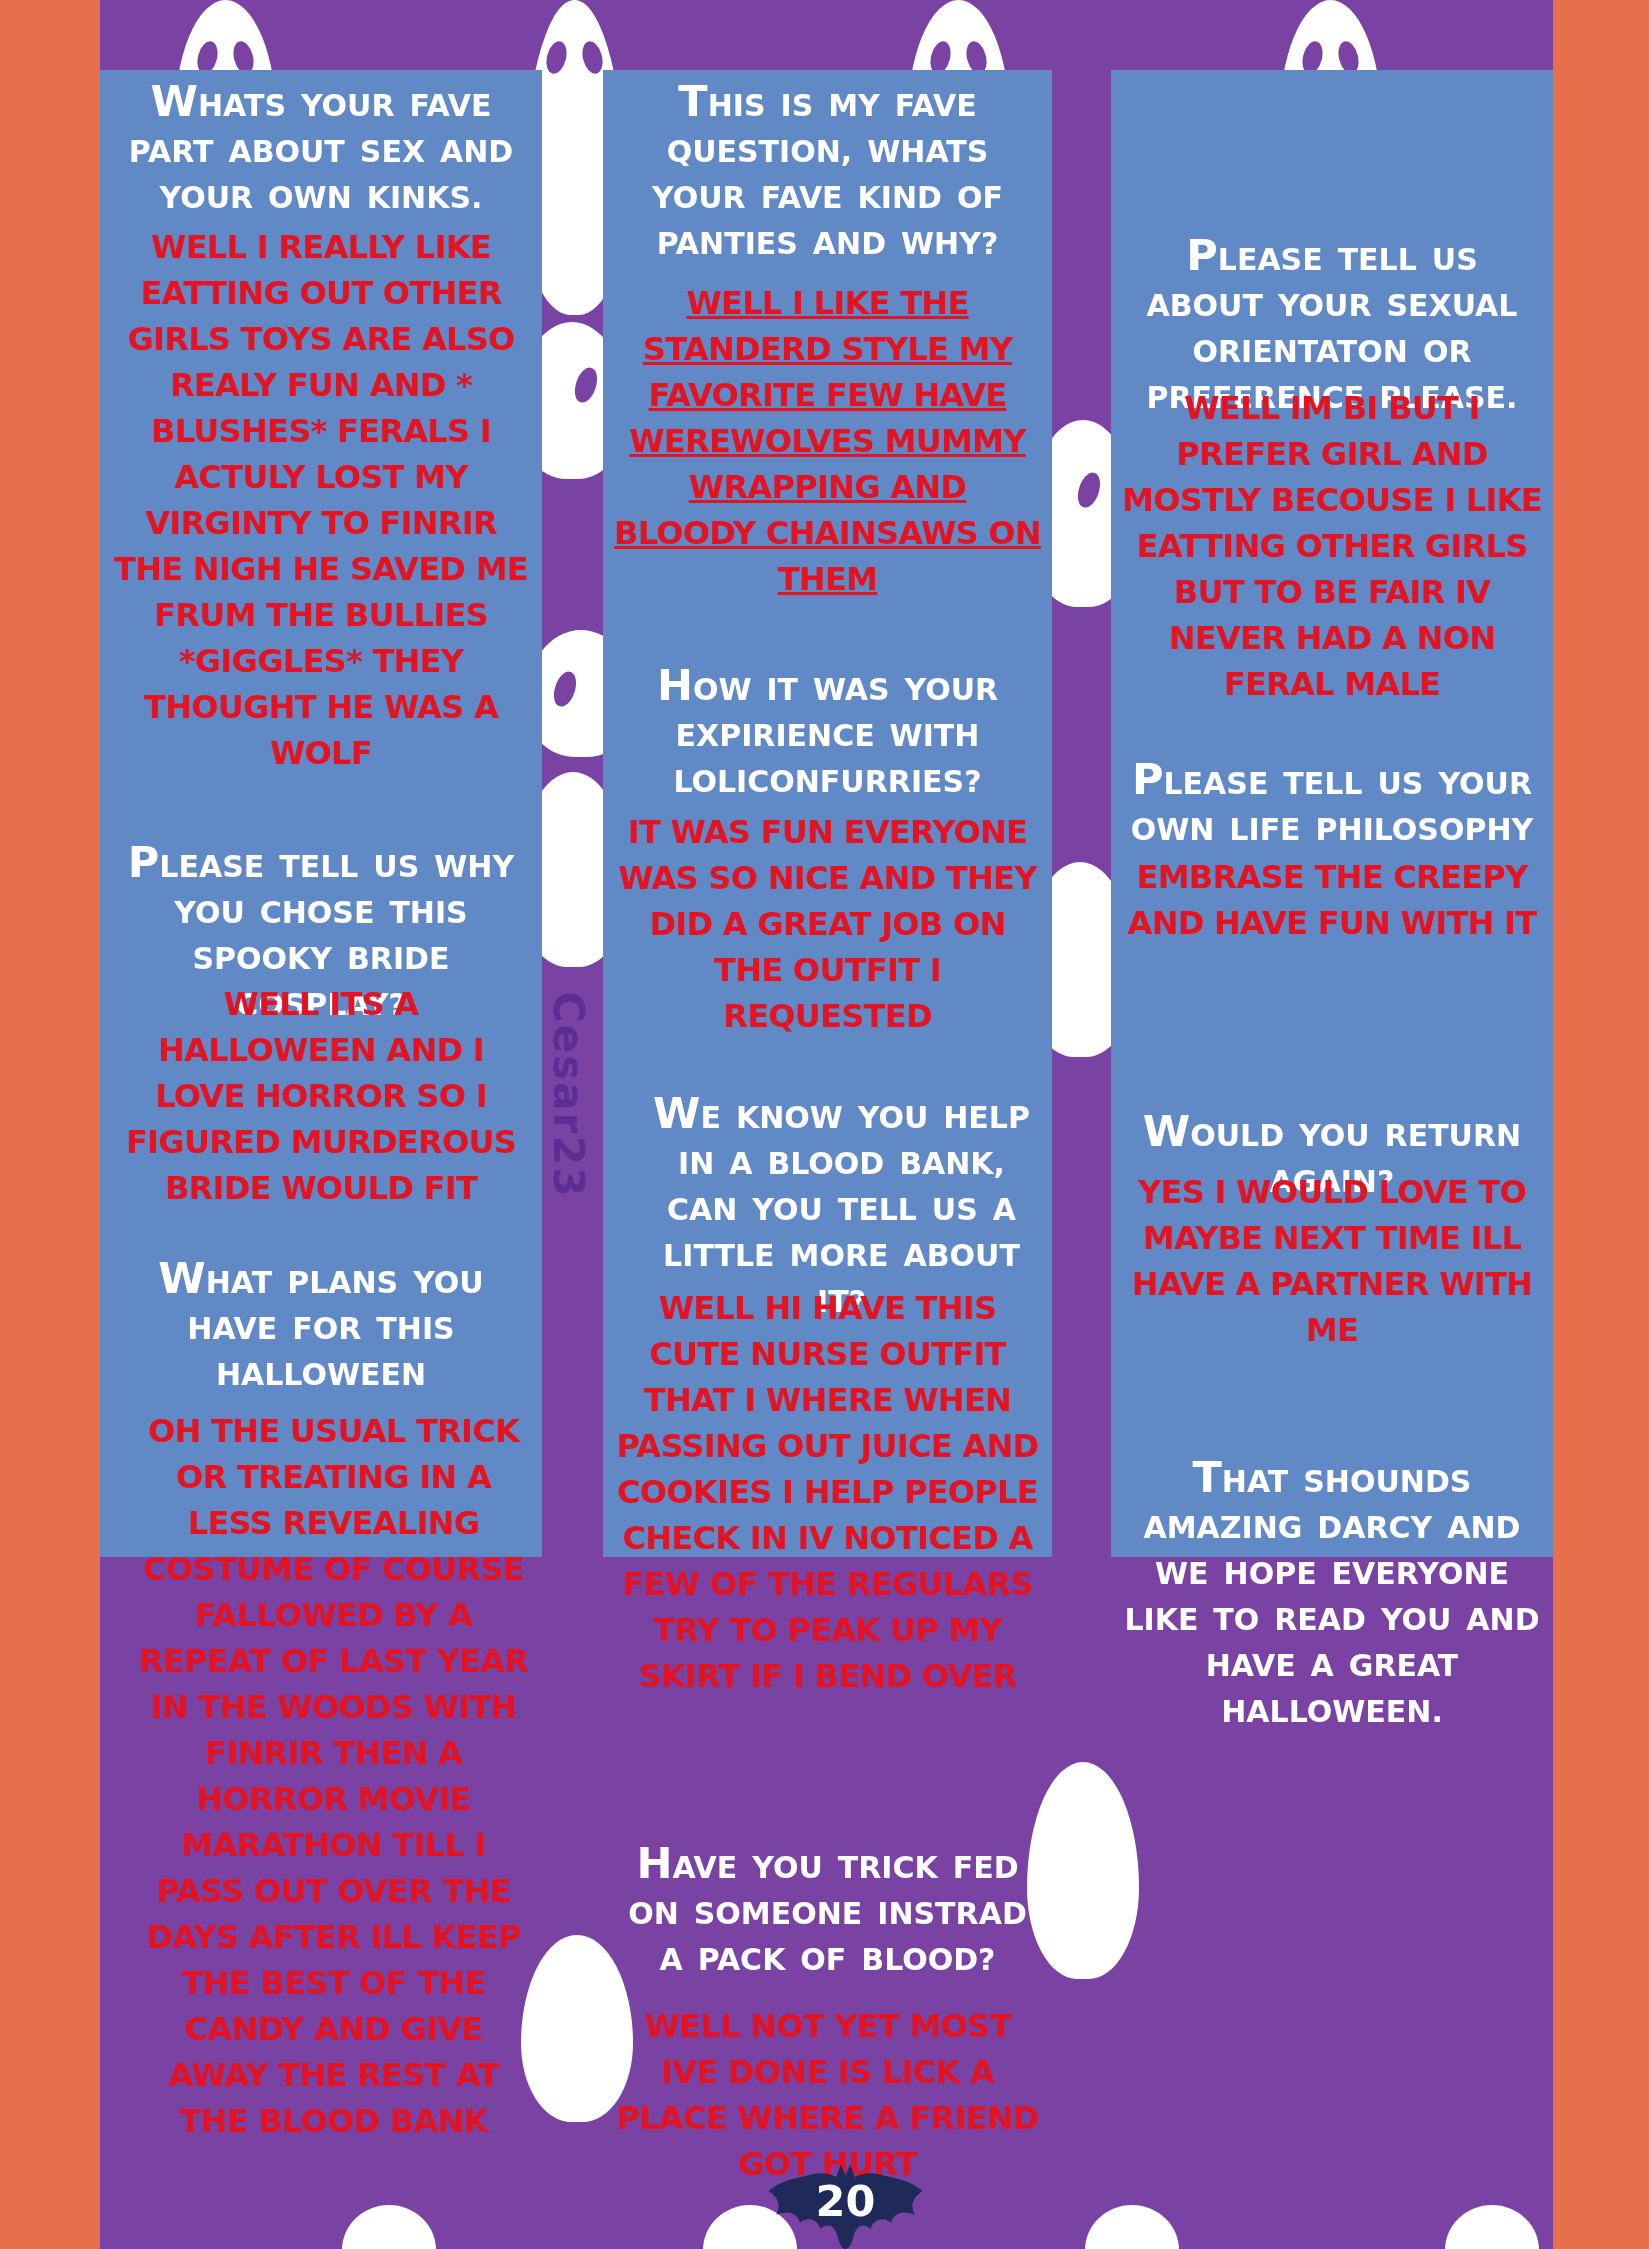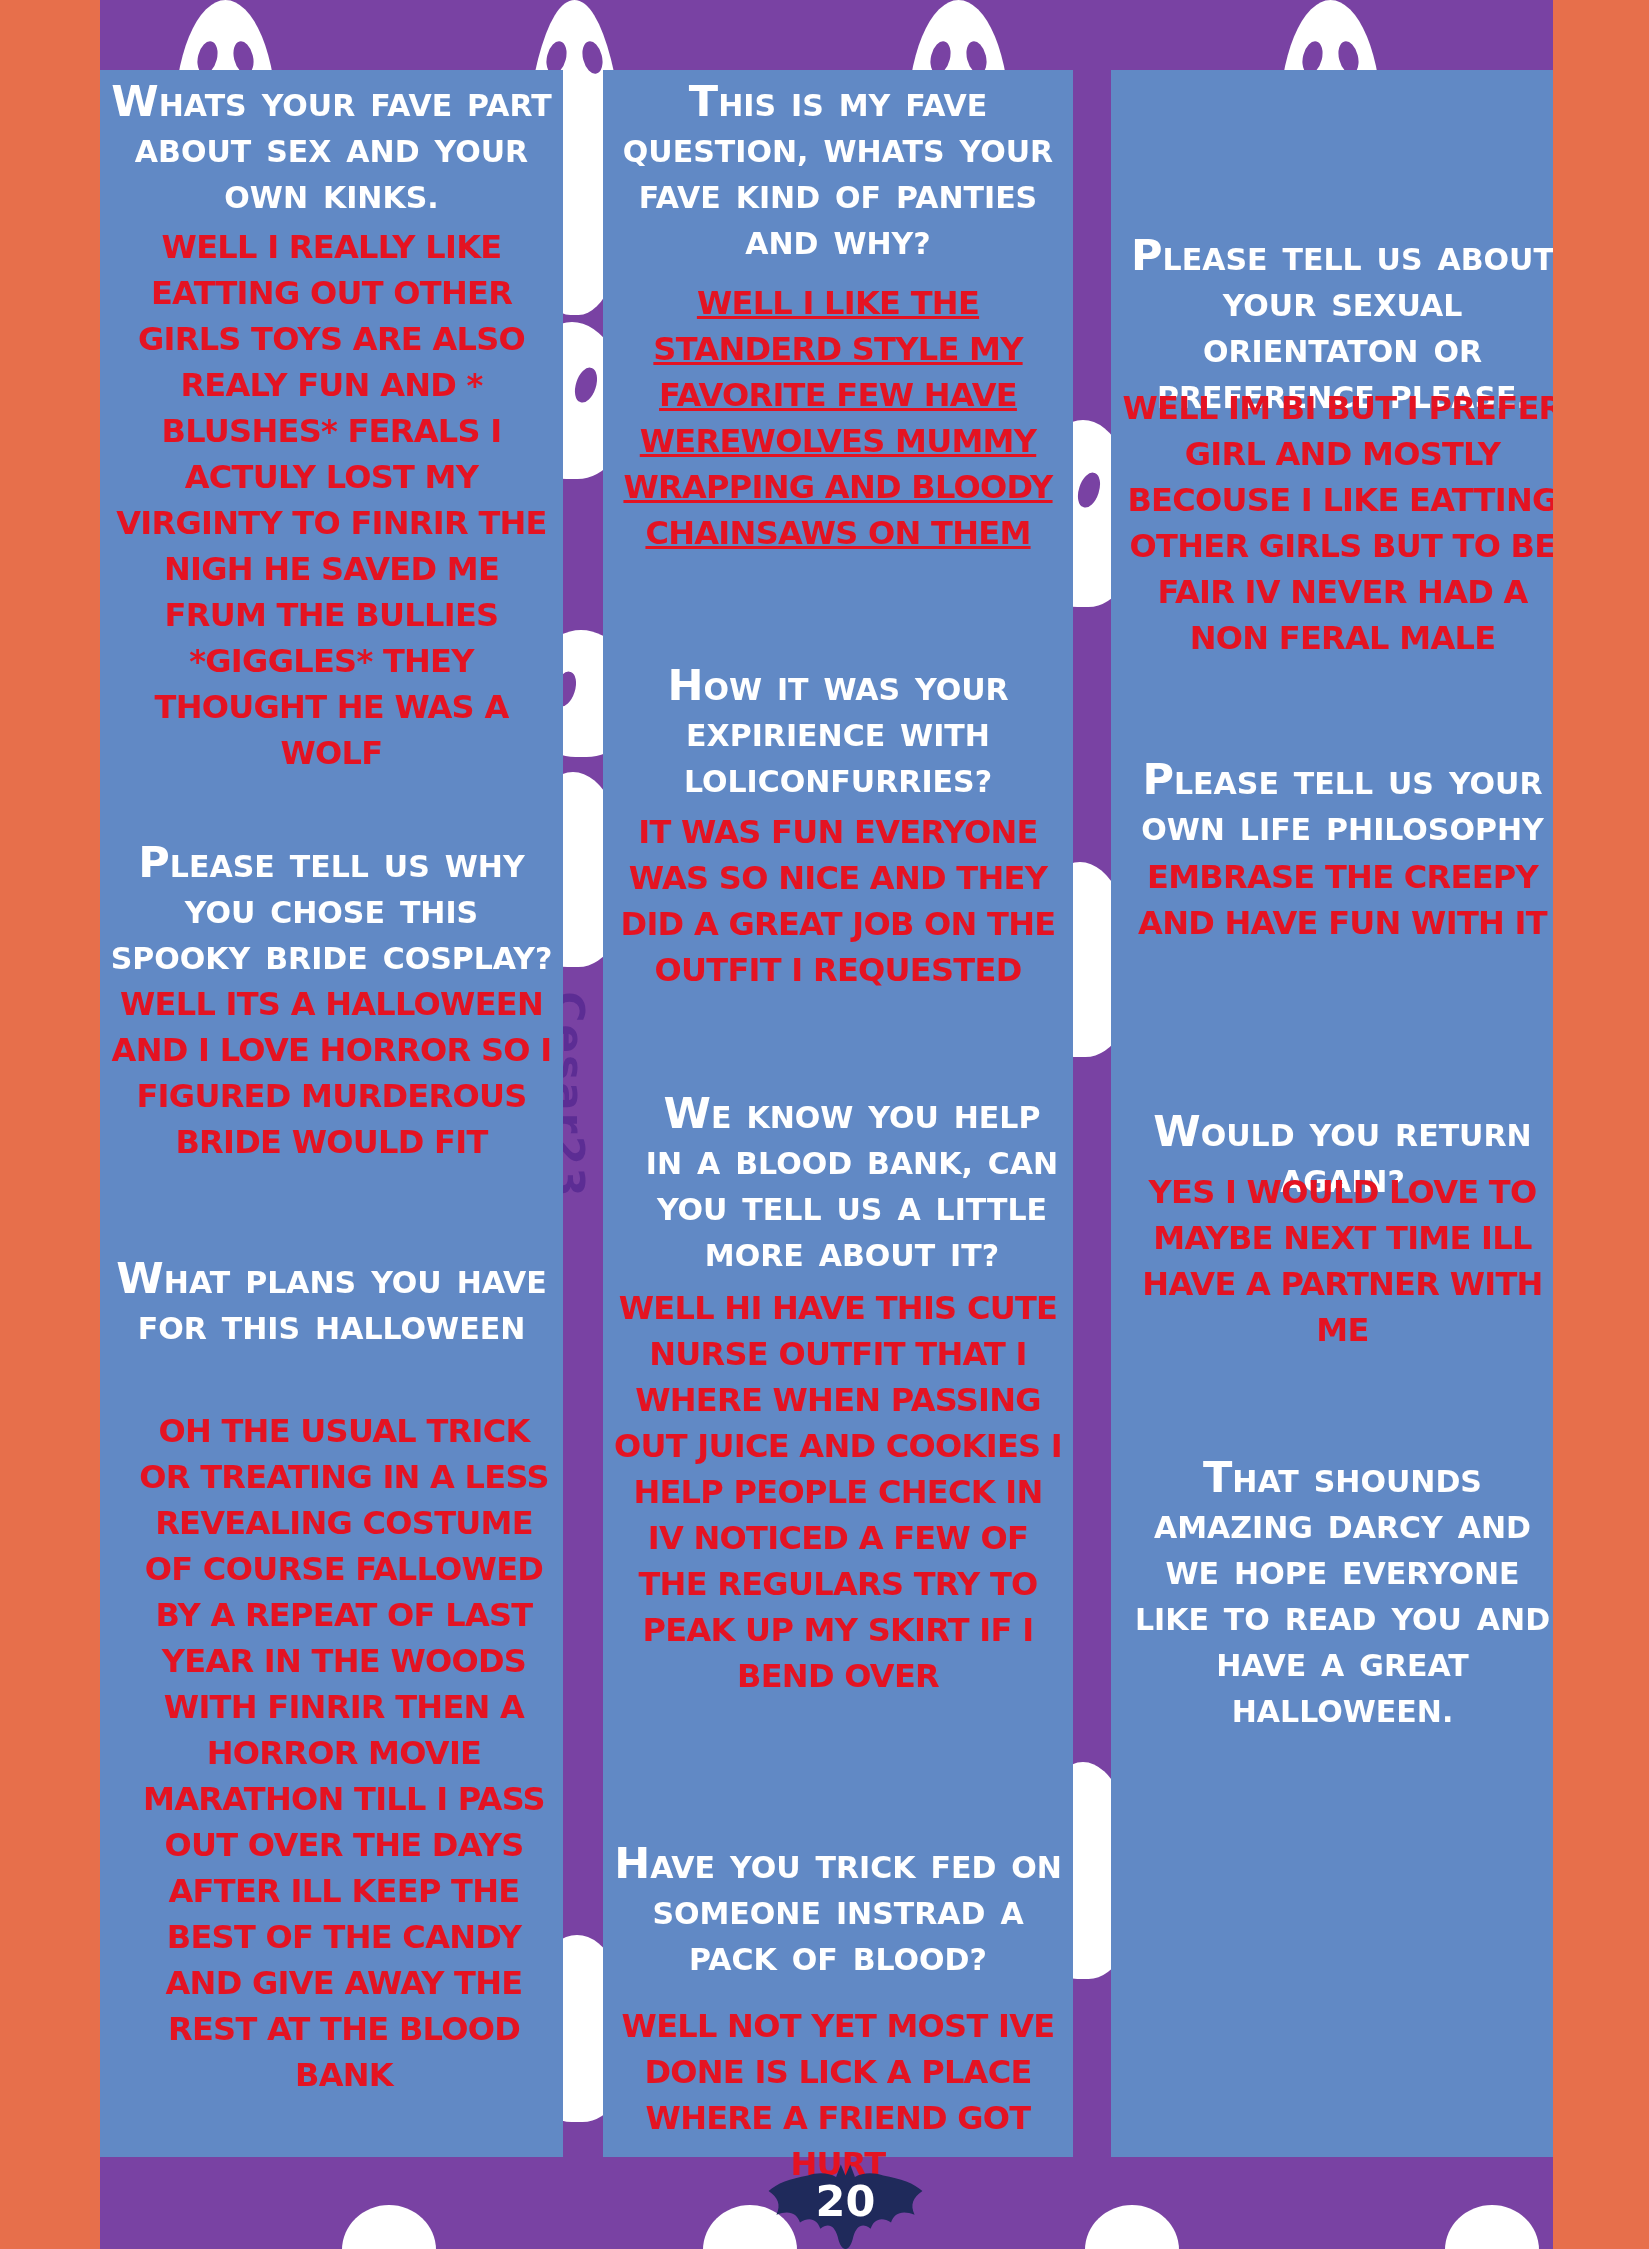--- a/index.html
+++ b/index.html
@@ -61,24 +61,23 @@
     position:absolute;bottom:0;
     width:94px;height:45px;
     background:#fff;
     border-radius:50% 50% 0 0 / 100% 100% 0 0;
     z-index:5;
   }
 
   
   .panel{
     position:absolute;
-    top:70px;height:2087px;
+    top:70px;height:1487px;
     background:var(--panel-blue);
     z-index:20;
-    padding-left:21px;
   }
   #panel-1{left:100px;width:442px;}
   #panel-2{left:603px;width:449px;}
   #panel-3{left:1111px;width:442px;}
 
   .q,.a{
     position:absolute;left:10.5px;right:10.5px;
     text-align:center;
     font-weight:700;
     line-height:46px;

